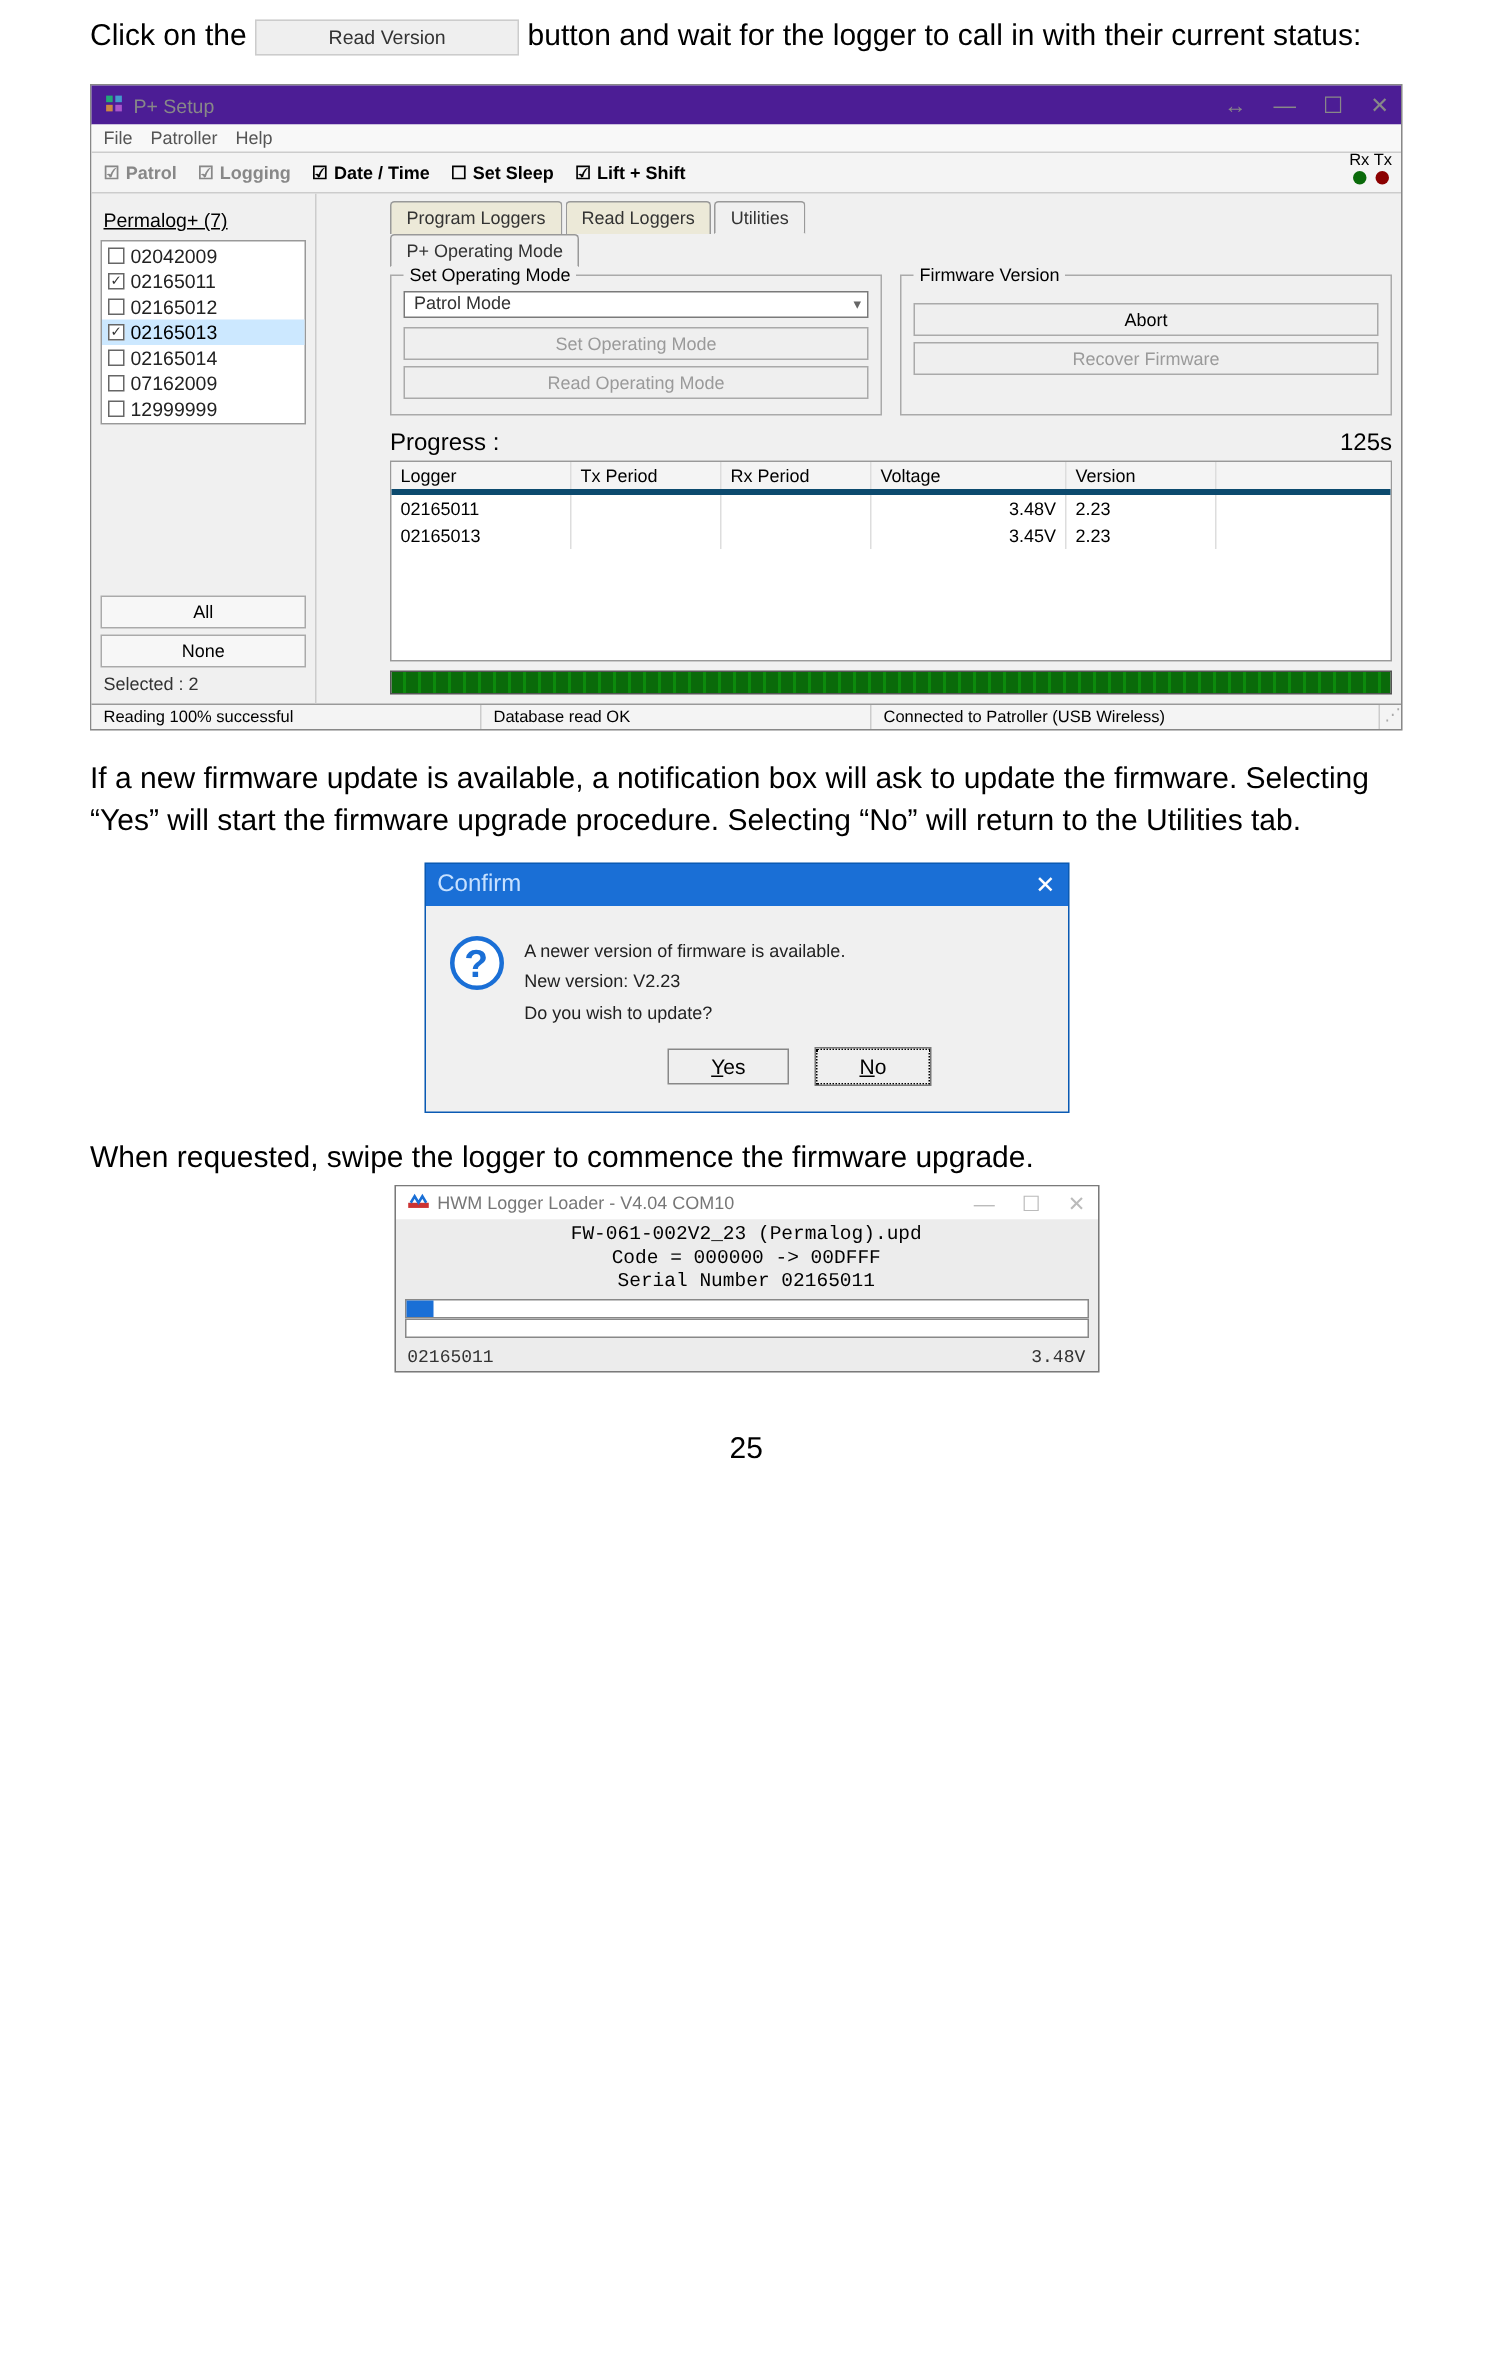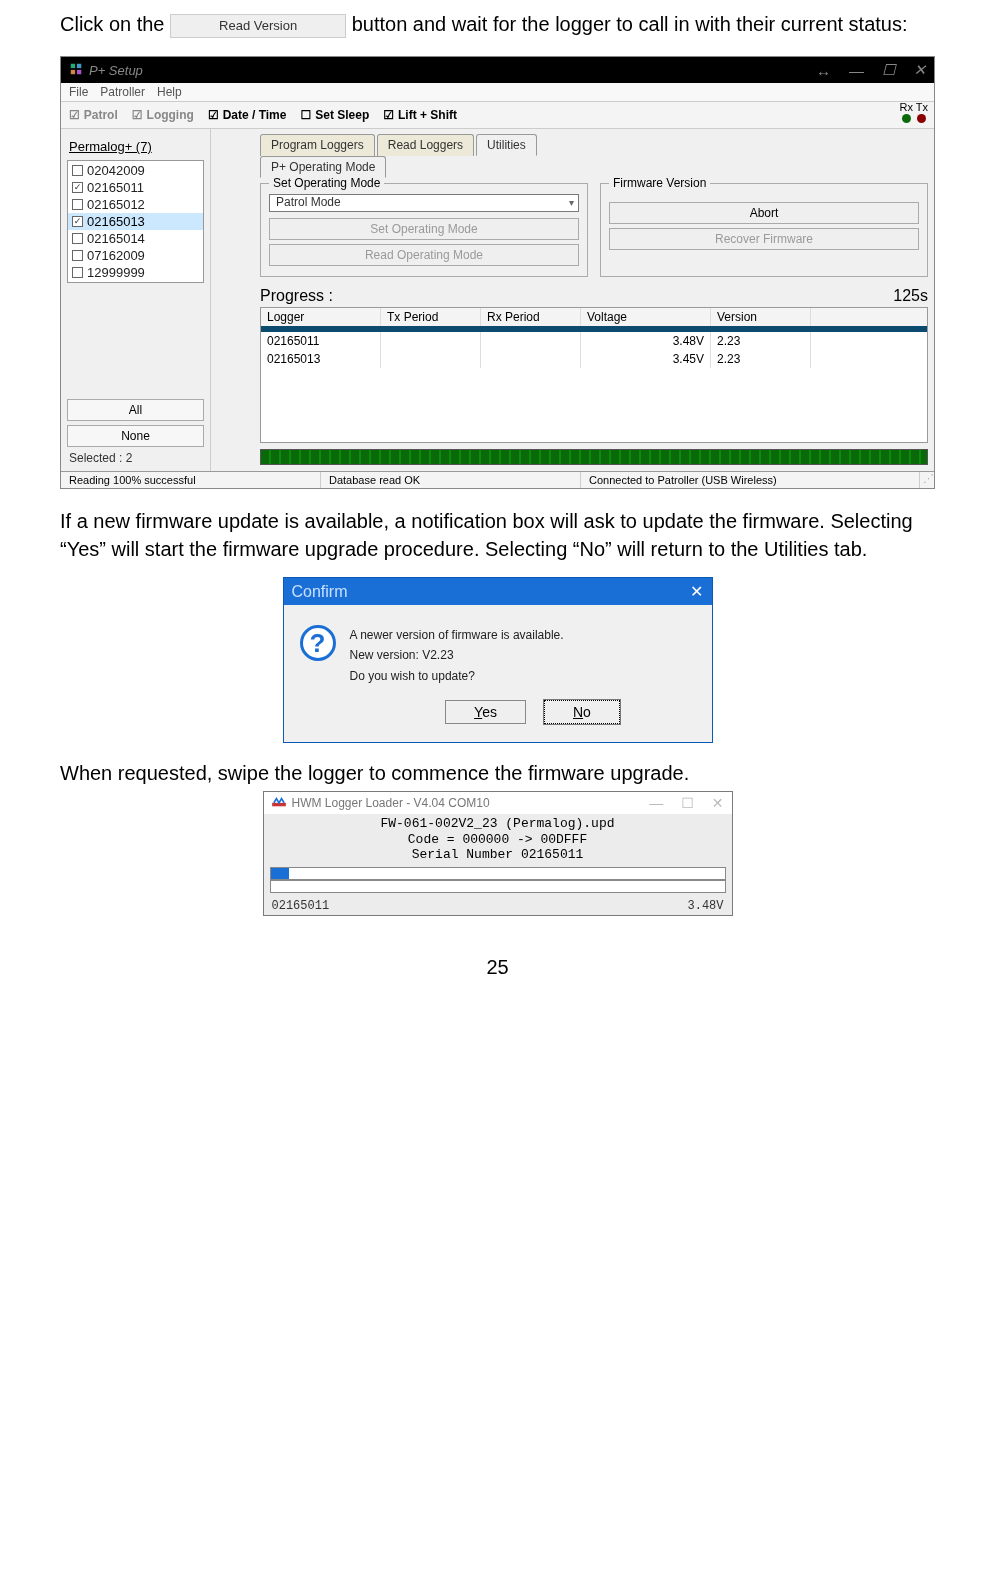--- a/index.html
+++ b/index.html
@@ -32,22 +32,21 @@
     background: #f0f0f0;
     font-size: 12px;
     font-family: Tahoma, Arial, sans-serif;
     position: relative;
   }
   .titlebar {
     display: flex;
     align-items: center;
     justify-content: space-between;
     padding: 4px 8px;
-    background: #000000;
-    font-style: italic;
+    background: #4c1d95;
   }
   .titlebar-left {
     display: flex;
     align-items: center;
     gap: 6px;
     color: #888;
     font-size: 13px;
   }
   .titlebar-right {
     display: flex;
@@ -226,21 +225,21 @@
   }
   .table {
     border:1px solid #999;
     background:#fff;
     margin-top:2px;
     font-size:12px;
   }
   .table-header {
     display:flex;
     background:#f4f4f4;
-    border-bottom:6px solid #0c4a6e;
+    border-bottom:4px solid #0c4a6e;
   }
   .th, .td {
     padding:2px 6px;
     border-right:1px solid #ddd;
   }
   .col-logger { width:120px; }
   .col-tx { width:100px; }
   .col-rx { width:100px; }
   .col-volt { width:130px; text-align:right;}
   .col-ver { width:100px; }

